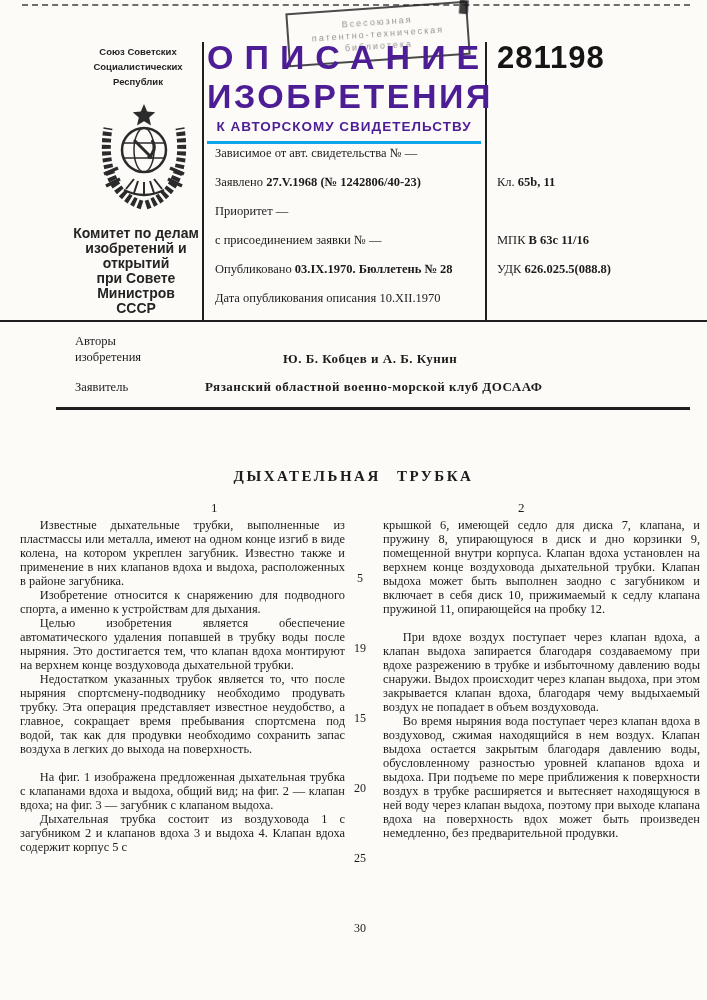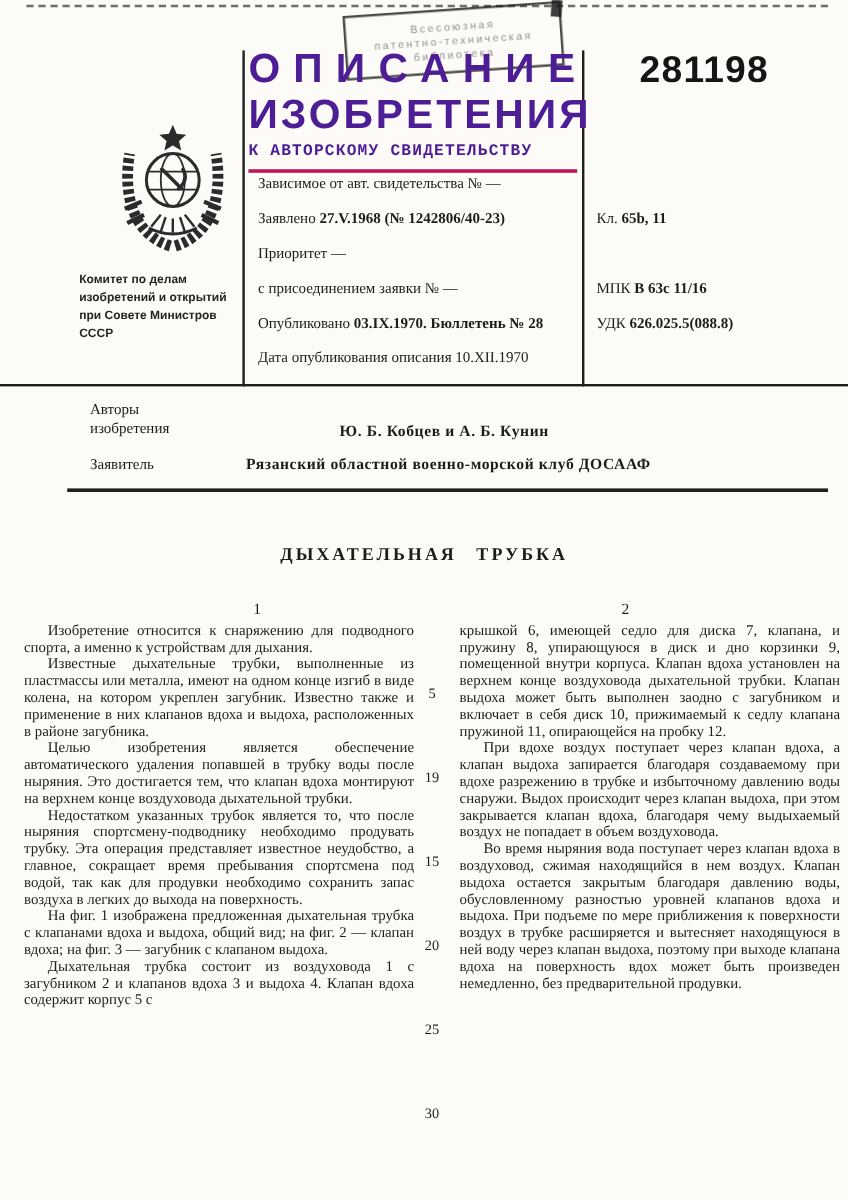--- a/index.html
+++ b/index.html
@@ -25,64 +25,64 @@
   .vrule.v2{left:485px;top:42px;height:280px;}
   .hrule{position:absolute;background:#1f1f1f;}
   .hrule.thin{left:0;top:320px;width:707px;height:2px;}
   .hrule.thick{left:56px;top:407px;width:634px;height:3px;}
   .union{
     position:absolute;left:78px;top:44px;width:120px;text-align:center;
     font-family:"Liberation Sans",sans-serif;font-weight:bold;font-size:9.5px;line-height:15px;color:#242424;
   }
   .emblem{position:absolute;left:96px;top:102px;}
   .committee{
-    position:absolute;left:66px;top:226px;width:140px;
-    font-family:"Liberation Sans",sans-serif;font-weight:bold;font-size:10px;line-height:15px;color:#242424;
+    position:absolute;left:66px;top:226px;width:140px;text-align:center;
+    font-family:"Liberation Sans",sans-serif;font-weight:bold;font-size:14px;line-height:15px;color:#242424;
   }
   .doc-title{
     position:absolute;left:207px;top:38px;width:274px;
     font-family:"Liberation Sans",sans-serif;font-weight:bold;color:#4c1d95;
   }
   .doc-title .l1{font-size:34px;letter-spacing:11px;line-height:38px;white-space:nowrap;}
   .doc-title .l2{font-size:34px;letter-spacing:2.5px;line-height:40px;white-space:nowrap;}
   .doc-title .sub{
     font-size:13.5px;letter-spacing:1px;line-height:18px;margin-top:2px;
-    padding-bottom:5px;border-bottom:3px solid #be185d;white-space:nowrap;font-family:Liberation Mono, monospace;
+    padding-bottom:5px;border-bottom:3px solid #0ea5e9;text-align:center;white-space:nowrap;
   }
   .patent-number{
     position:absolute;left:497px;top:40px;
-    font-family:"Liberation Sans",sans-serif;font-weight:bold;font-size:31px;letter-spacing:1px;color:#151515;margin-left:36px;
+    font-family:"Liberation Sans",sans-serif;font-weight:bold;font-size:31px;letter-spacing:1px;color:#151515;
   }
   .biblio{position:absolute;left:215px;top:146px;width:268px;font-size:12.5px;}
   .biblio-row{height:29px;white-space:nowrap;}
   .biblio-row:nth-child(2) .value,
   .biblio-row:nth-child(5) .value{font-weight:bold;}
   .classif{position:absolute;left:497px;top:0;width:205px;font-size:12.5px;}
   .classif-row{position:absolute;white-space:nowrap;}
   .classif-row .value{font-weight:bold;}
   .classif-row.kl{top:175px;}
   .classif-row.mpk{top:233px;}
   .classif-row.udk{top:262px;}
   
   .authors-label{position:absolute;left:75px;top:333px;font-size:12.5px;line-height:16px;}
   .authors-value{position:absolute;left:283px;top:351px;font-size:13px;font-weight:bold;letter-spacing:.5px;}
   .applicant-label{position:absolute;left:75px;top:380px;font-size:12.5px;}
   .applicant-value{position:absolute;left:205px;top:379px;font-size:13px;font-weight:bold;letter-spacing:.5px;}
   
   .inv-title{
-    position:absolute;left:0;top:455px;width:707px;text-align:center;
+    position:absolute;left:0;top:468px;width:707px;text-align:center;
     font-weight:bold;font-size:15px;letter-spacing:2.5px;word-spacing:10px;
   }
   .col-num{position:absolute;top:500px;font-size:13px;}
   .col-num.n1{left:211px;}
   .col-num.n2{left:518px;}
   
   .body-col{position:absolute;top:518px;font-size:12.4px;line-height:14px;text-align:justify;}
   .body-col p{margin:0;text-indent:1.6em;}
-  .body-col p.spaced{}
+  .body-col p.spaced{margin-top:14px;}
   .body-col.left{left:20px;width:325px;}
   .body-col.right{left:383px;width:317px;}
   .gutter-num{position:absolute;left:346px;width:28px;text-align:center;font-size:12px;}
 </style>
 </head>
 <body>
 
 <div class="page">
 
   <div class="perforation"></div>
@@ -92,20 +92,25 @@
     <div>Всесоюзная</div>
     <div>патентно-техническая</div>
     <div>библиотека</div>
   </div>
 
   <div class="vrule v1"></div>
   <div class="vrule v2"></div>
   <div class="hrule thin"></div>
   <div class="hrule thick"></div>
 
+  <div class="union">
+    <div>Союз Советских</div>
+    <div>Социалистических</div>
+    <div>Республик</div>
+  </div>
 
   <div class="emblem">
     <svg width="96" height="108" viewBox="0 0 96 108">
       <g fill="none" stroke="#2b2b2b">
 
         <path d="M46,103 C16,94 6,62 12,26" stroke-width="9" stroke-dasharray="4,2.5"></path>
         <path d="M50,103 C80,94 90,62 84,26" stroke-width="9" stroke-dasharray="4,2.5"></path>
 
         <path d="M8,72 l14,-6 M10,84 l14,-7 M88,72 l-14,-6 M86,84 l-14,-7" stroke-width="3.5"></path>
 
@@ -193,22 +198,22 @@
   <div class="col-num n2">2</div>
 
   <div class="gutter-num" style="top:571px">5</div>
   <div class="gutter-num" style="top:641px">19</div>
   <div class="gutter-num" style="top:711px">15</div>
   <div class="gutter-num" style="top:781px">20</div>
   <div class="gutter-num" style="top:851px">25</div>
   <div class="gutter-num" style="top:921px">30</div>
 
   <div class="body-col left">
+    <p>Известные дыхательные трубки, выполненные из пластмассы или металла, имеют на одном конце изгиб в виде колена, на котором укреплен загубник. Известно также и применение в них клапанов вдоха и выдоха, расположенных в районе загубника.</p>
     <p>Изобретение относится к снаряжению для подводного спорта, а именно к устройствам для дыхания.</p>
-    <p>Известные дыхательные трубки, выполненные из пластмассы или металла, имеют на одном конце изгиб в виде колена, на котором укреплен загубник. Известно также и применение в них клапанов вдоха и выдоха, расположенных в районе загубника.</p>
     <p>Целью изобретения является обеспечение автоматического удаления попавшей в трубку воды после ныряния. Это достигается тем, что клапан вдоха монтируют на верхнем конце воздуховода дыхательной трубки.</p>
     <p>Недостатком указанных трубок является то, что после ныряния спортсмену-подводнику необходимо продувать трубку. Эта операция представляет известное неудобство, а главное, сокращает время пребывания спортсмена под водой, так как для продувки необходимо сохранить запас воздуха в легких до выхода на поверхность.</p>
     <p class="spaced">На фиг. 1 изображена предложенная дыхательная трубка с клапанами вдоха и выдоха, общий вид; на фиг. 2 — клапан вдоха; на фиг. 3 — загубник с клапаном выдоха.</p>
     <p>Дыхательная трубка состоит из воздуховода 1 с загубником 2 и клапанов вдоха 3 и выдоха 4. Клапан вдоха содержит корпус 5 с</p>
   </div>
 
   <div class="body-col right">
     <p style="text-indent:0">крышкой 6, имеющей седло для диска 7, клапана, и пружину 8, упирающуюся в диск и дно корзинки 9, помещенной внутри корпуса. Клапан вдоха установлен на верхнем конце воздуховода дыхательной трубки. Клапан выдоха может быть выполнен заодно с загубником и включает в себя диск 10, прижимаемый к седлу клапана пружиной 11, опирающейся на пробку 12.</p>
     <p class="spaced">При вдохе воздух поступает через клапан вдоха, а клапан выдоха запирается благодаря создаваемому при вдохе разрежению в трубке и избыточному давлению воды снаружи. Выдох происходит через клапан выдоха, при этом закрывается клапан вдоха, благодаря чему выдыхаемый воздух не попадает в объем воздуховода.</p>
     <p>Во время ныряния вода поступает через клапан вдоха в воздуховод, сжимая находящийся в нем воздух. Клапан выдоха остается закрытым благодаря давлению воды, обусловленному разностью уровней клапанов вдоха и выдоха. При подъеме по мере приближения к поверхности воздух в трубке расширяется и вытесняет находящуюся в ней воду через клапан выдоха, поэтому при выходе клапана вдоха на поверхность вдох может быть произведен немедленно, без предварительной продувки.</p>

